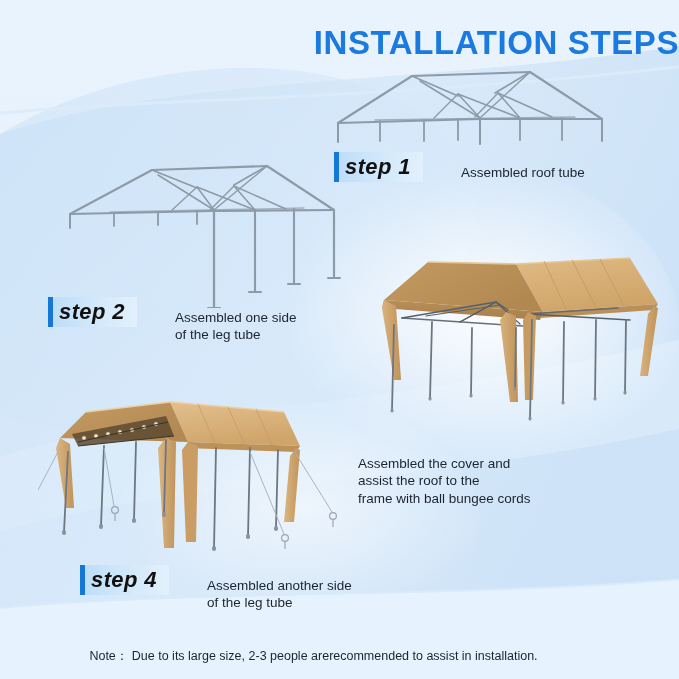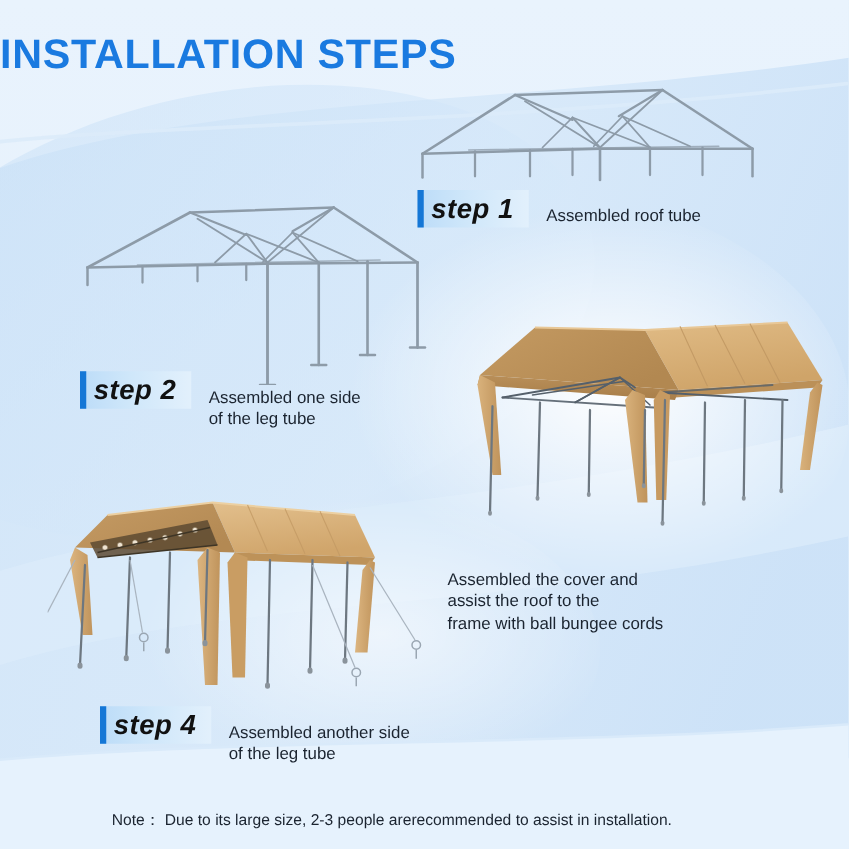--- a/index.html
+++ b/index.html
@@ -8,28 +8,28 @@
     font-family:"Liberation Sans", sans-serif;
     background:#e6f1fb;
   }
   #stage{position:relative;width:679px;height:679px;overflow:hidden;background:#e7f2fc;}
 
   
   .bg-svg{position:absolute;inset:0;width:679px;height:679px;}
 
   
   .title{
-    position:absolute;left:0;top:24px;width:679px;text-align:left;
+    position:absolute;left:0;top:24px;width:679px;text-align:right;
     font-size:33px;font-weight:bold;letter-spacing:0.6px;
     color:#1a7ae0;
     font-family:"Liberation Sans", sans-serif;
   }
 
   
-  .steprow{position:absolute;display:flex;align-items:flex-start;}
+  .steprow{position:absolute;display:flex;align-items:flex-start;gap:24px;}
   .steptag{
     position:relative;display:inline-flex;align-items:center;
     height:30px;padding:0 12px 0 11px;
     background:linear-gradient(to right,#bcdcf8 0%,#cfe7fa 45%,#e2f0fc 100%);
     font-style:italic;font-weight:bold;font-size:22px;color:#111;
     letter-spacing:0.4px;white-space:nowrap;
   }
   .steptag::before{
     content:"";position:absolute;left:0;top:0;bottom:0;width:5px;background:#1577d6;
   }
@@ -330,21 +330,21 @@
       <path d="M247 152 L247 159"></path>
       <path d="M295 130 L295 137"></path>
     </g>
   </svg>
 
   <div class="steprow" style="left:334px;top:152px;">
     <div class="steptag">step 1</div>
     <div class="stepdesc">Assembled roof tube</div>
   </div>
 
-  <div class="steprow" style="left:64px;top:297px;">
+  <div class="steprow" style="left:48px;top:297px;">
     <div class="steptag">step 2</div>
     <div class="stepdesc">Assembled one side
 of the leg tube</div>
   </div>
 
   <div class="steprow" style="left:344px;top:443px;">
     <div class="stepdesc">Assembled the cover and
 assist the roof to the
 frame with ball bungee cords</div>
   </div>

